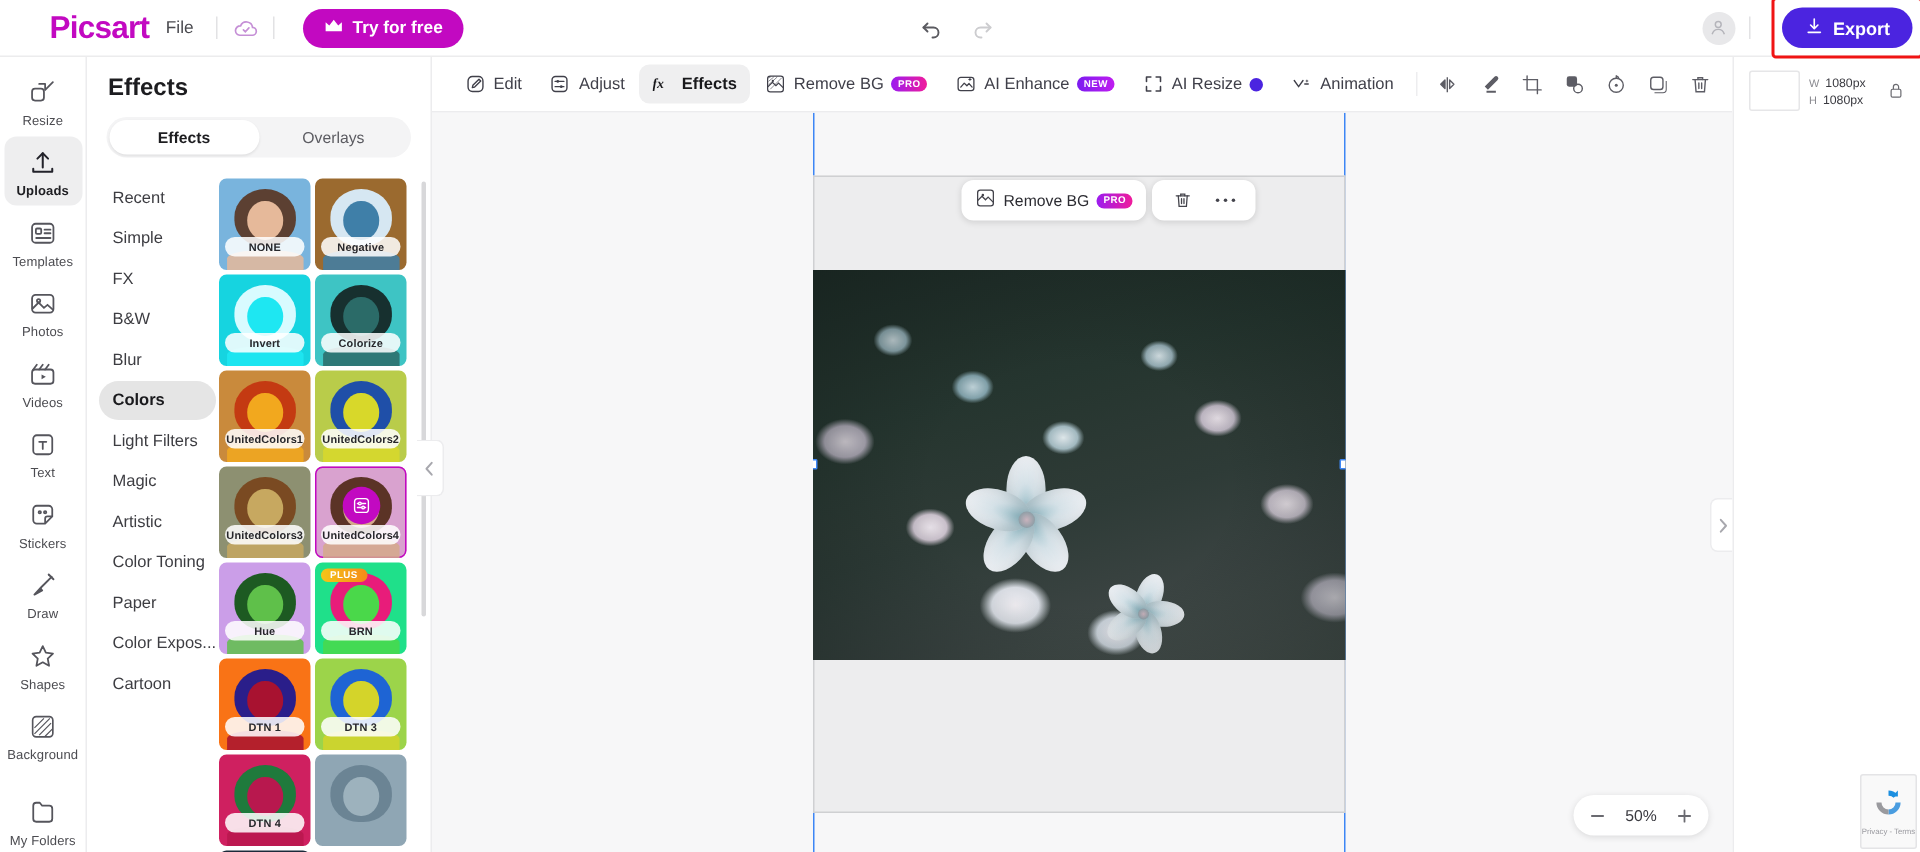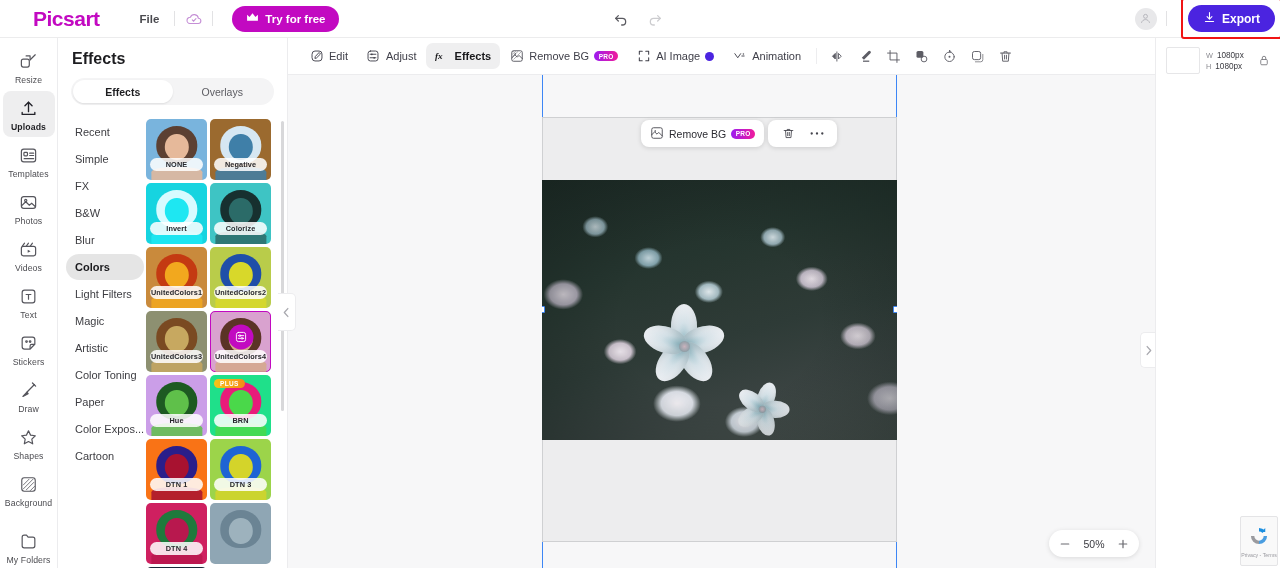--- a/index.html
+++ b/index.html
@@ -14,21 +14,21 @@
   .header {
     height: 38px; min-height: 38px; background: #fff;
     display: flex; align-items: center; position: relative;
     border-bottom: 1px solid #ececed; z-index: 40; padding-left: 24px;
   }
   .logo {
     margin-left: 9px; font-size: 21px; font-weight: 700;
     color: #c209c1; letter-spacing: -0.5px;
   }
   .hdr-file {
-    margin-left: 34px; font-size: 11.5px; color: #4a4a4f; font-weight: 700;
+    margin-left: 5px; font-size: 11.5px; color: #4a4a4f; font-weight: 400;
     padding: 4px 6px; border-radius: 5px; cursor: pointer;
   }
   .hdr-sep { width: 1px; height: 15px; background: #e2e2e4; margin: 0 9px; }
   .cloud-ic { width: 19px; height: 19px; display:flex; align-items:center; justify-content:center; }
   .try-free {
     margin-left: 10px; height: 26px; border-radius: 14px;
     background: #c209c1; color: #fff; font-size: 11.5px; font-weight: 700;
     display: flex; align-items: center; gap: 6px; padding: 0 14px;
     border: none; cursor: pointer;
   }
@@ -615,25 +615,36 @@
                 <path d="M3.5 15l5-5 4 4 3-3 5.5 5.5" stroke-linecap="round"></path>
                 <circle cx="9" cy="8.5" r="1.3" fill="currentColor" stroke="none"></circle>
                 <path d="M4 5l3-1.5M4 9l6-5M4 13l10-9M6 18l13-13" stroke-width=".7"></path>
               </svg>
             </span>
             <span>Remove BG</span>
             <span class="badge pro">PRO</span>
           </div>
           <div class="tool">
             <span class="tool-ic">
+              <svg width="14" height="14" viewBox="0 0 24 24" fill="none" stroke="currentColor" stroke-width="1.5" stroke-linecap="round" stroke-linejoin="round">
+                <rect x="3" y="4.5" width="18" height="15" rx="3"></rect>
+                <path d="M6 15.5l4-4.5 3 3 2.5-2.5 3.5 4"></path>
+                <path d="M16.5 4.2l.7 1.8 1.8.7-1.8.7-.7 1.8-.7-1.8-1.8-.7 1.8-.7z" fill="currentColor" stroke="none"></path>
+              </svg>
+            </span>
+            <span>AI Enhance</span>
+            <span class="badge new">NEW</span>
+          </div>
+          <div class="tool">
+            <span class="tool-ic">
               <svg width="14" height="14" viewBox="0 0 24 24" fill="none" stroke="currentColor" stroke-width="1.8" stroke-linecap="round" stroke-linejoin="round">
                 <path d="M4 9V4h5M20 9V4h-5M4 15v5h5M20 15v5h-5"></path>
               </svg>
             </span>
-            <span>AI Image</span>
+            <span>AI Resize</span>
             <span class="badge dot"></span>
           </div>
           <div class="tool">
             <span class="tool-ic">
               <svg width="15" height="14" viewBox="0 0 24 24" fill="none" stroke="currentColor" stroke-width="1.6" stroke-linecap="round">
                 <path d="M4 8l5 7 5-7"></path>
                 <path d="M16 12h4"></path>
                 <path d="M18.5 6.5l.6 1.5 1.5.6-1.5.6-.6 1.5-.6-1.5-1.5-.6 1.5-.6z" fill="currentColor" stroke="none"></path>
               </svg>
             </span>

